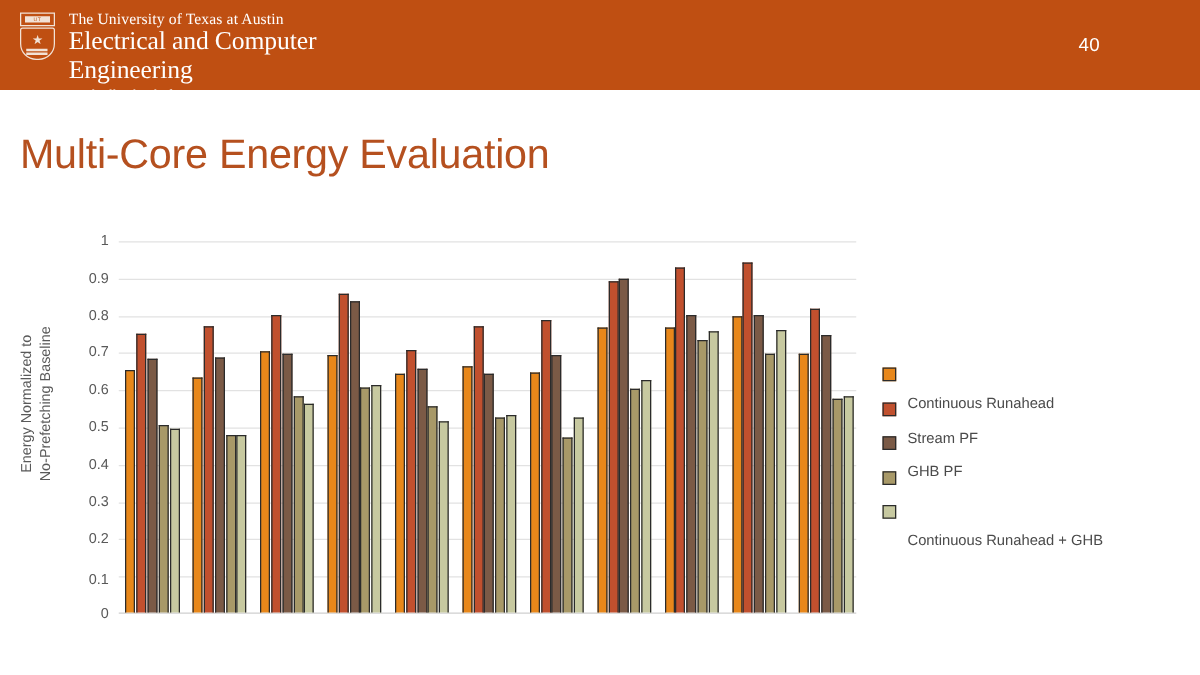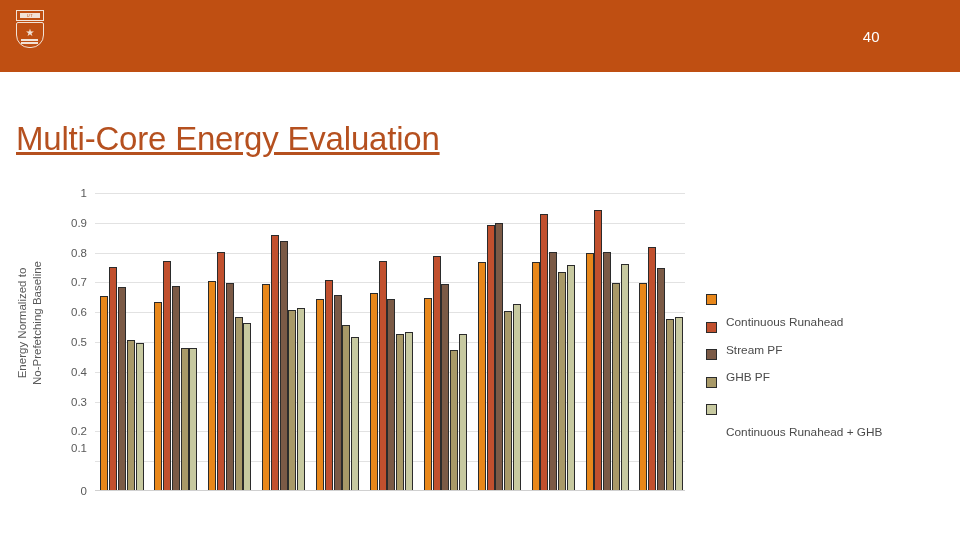--- a/index.html
+++ b/index.html
@@ -90,26 +90,25 @@
     position: absolute; right: 80px; top: 28px;
     color: #ffffff;
     font-family: "Liberation Sans", sans-serif;
     font-size: 15px;
     letter-spacing: .3px;
     text-align: center;
   }
 
   
   .slide-title {
-    position: absolute; left: 16px; top: 120px;
+    position: absolute; left: 16px; top: 104px;
     font-size: 33px;
     color: #b5501f;
     letter-spacing: -0.2px;
     white-space: nowrap;
-    text-decoration: underline;
   }
 
   
   .chart-area {
     position: absolute;
     left: 0; top: 180px;
     width: 700px; height: 345px;
   }
   .y-axis-title {
     position: absolute;
@@ -216,20 +215,26 @@
     <div class="logo-wrap">
       <div class="logo-shield">
         <div class="seal-top">
             <div class="inner">UT</div>
           </div>
         <div class="seal-body">
           <div class="star">★</div>
           <div class="bar1"></div>
           <div class="bar2"></div>
         </div>
+      </div>
+      <div class="logo-text">
+        <div class="logo-line1">The University of Texas at Austin</div>
+        <div class="logo-line2">Electrical and Computer</div>
+        <div class="logo-line3">Engineering</div>
+        <div class="logo-line4">Cockrell School of Engineering</div>
       </div>
     </div>
     <div class="page-number">40</div>
   </div>
 
   <div class="slide-title">Multi-Core Energy Evaluation</div>
 
   <div class="chart-area">
     <div class="y-axis-title">
       <span>Energy Normalized to</span><br>
@@ -238,21 +243,21 @@
     <div class="y-ticks" id="y-ticks">
         <div class="y-tick" style="top: 13px;">1</div>
         <div class="y-tick" style="top: 42.8px;">0.9</div>
         <div class="y-tick" style="top: 72.6px;">0.8</div>
         <div class="y-tick" style="top: 102.4px;">0.7</div>
         <div class="y-tick" style="top: 132.2px;">0.6</div>
         <div class="y-tick" style="top: 162px;">0.5</div>
         <div class="y-tick" style="top: 191.8px;">0.4</div>
         <div class="y-tick" style="top: 221.6px; margin-left: 32px;">0.3</div>
         <div class="y-tick" style="top: 251.4px;">0.2</div>
-        <div class="y-tick" style="top: 268px; margin-left: 13px;">0.1</div>
+        <div class="y-tick" style="top: 284px; margin-left: 13px;">0.1</div>
         <div class="y-tick" style="top: 311px;">0</div>
       </div>
     <div class="plot" id="plot">
       <div id="gridlines">
           <div class="gridline" style="top: 0px;"></div>
           <div class="gridline" style="top: 29.8px;"></div>
           <div class="gridline" style="top: 59.6px;"></div>
           <div class="gridline" style="top: 89.4px;"></div>
           <div class="gridline" style="top: 119.2px;"></div>
           <div class="gridline" style="top: 149px;"></div>

